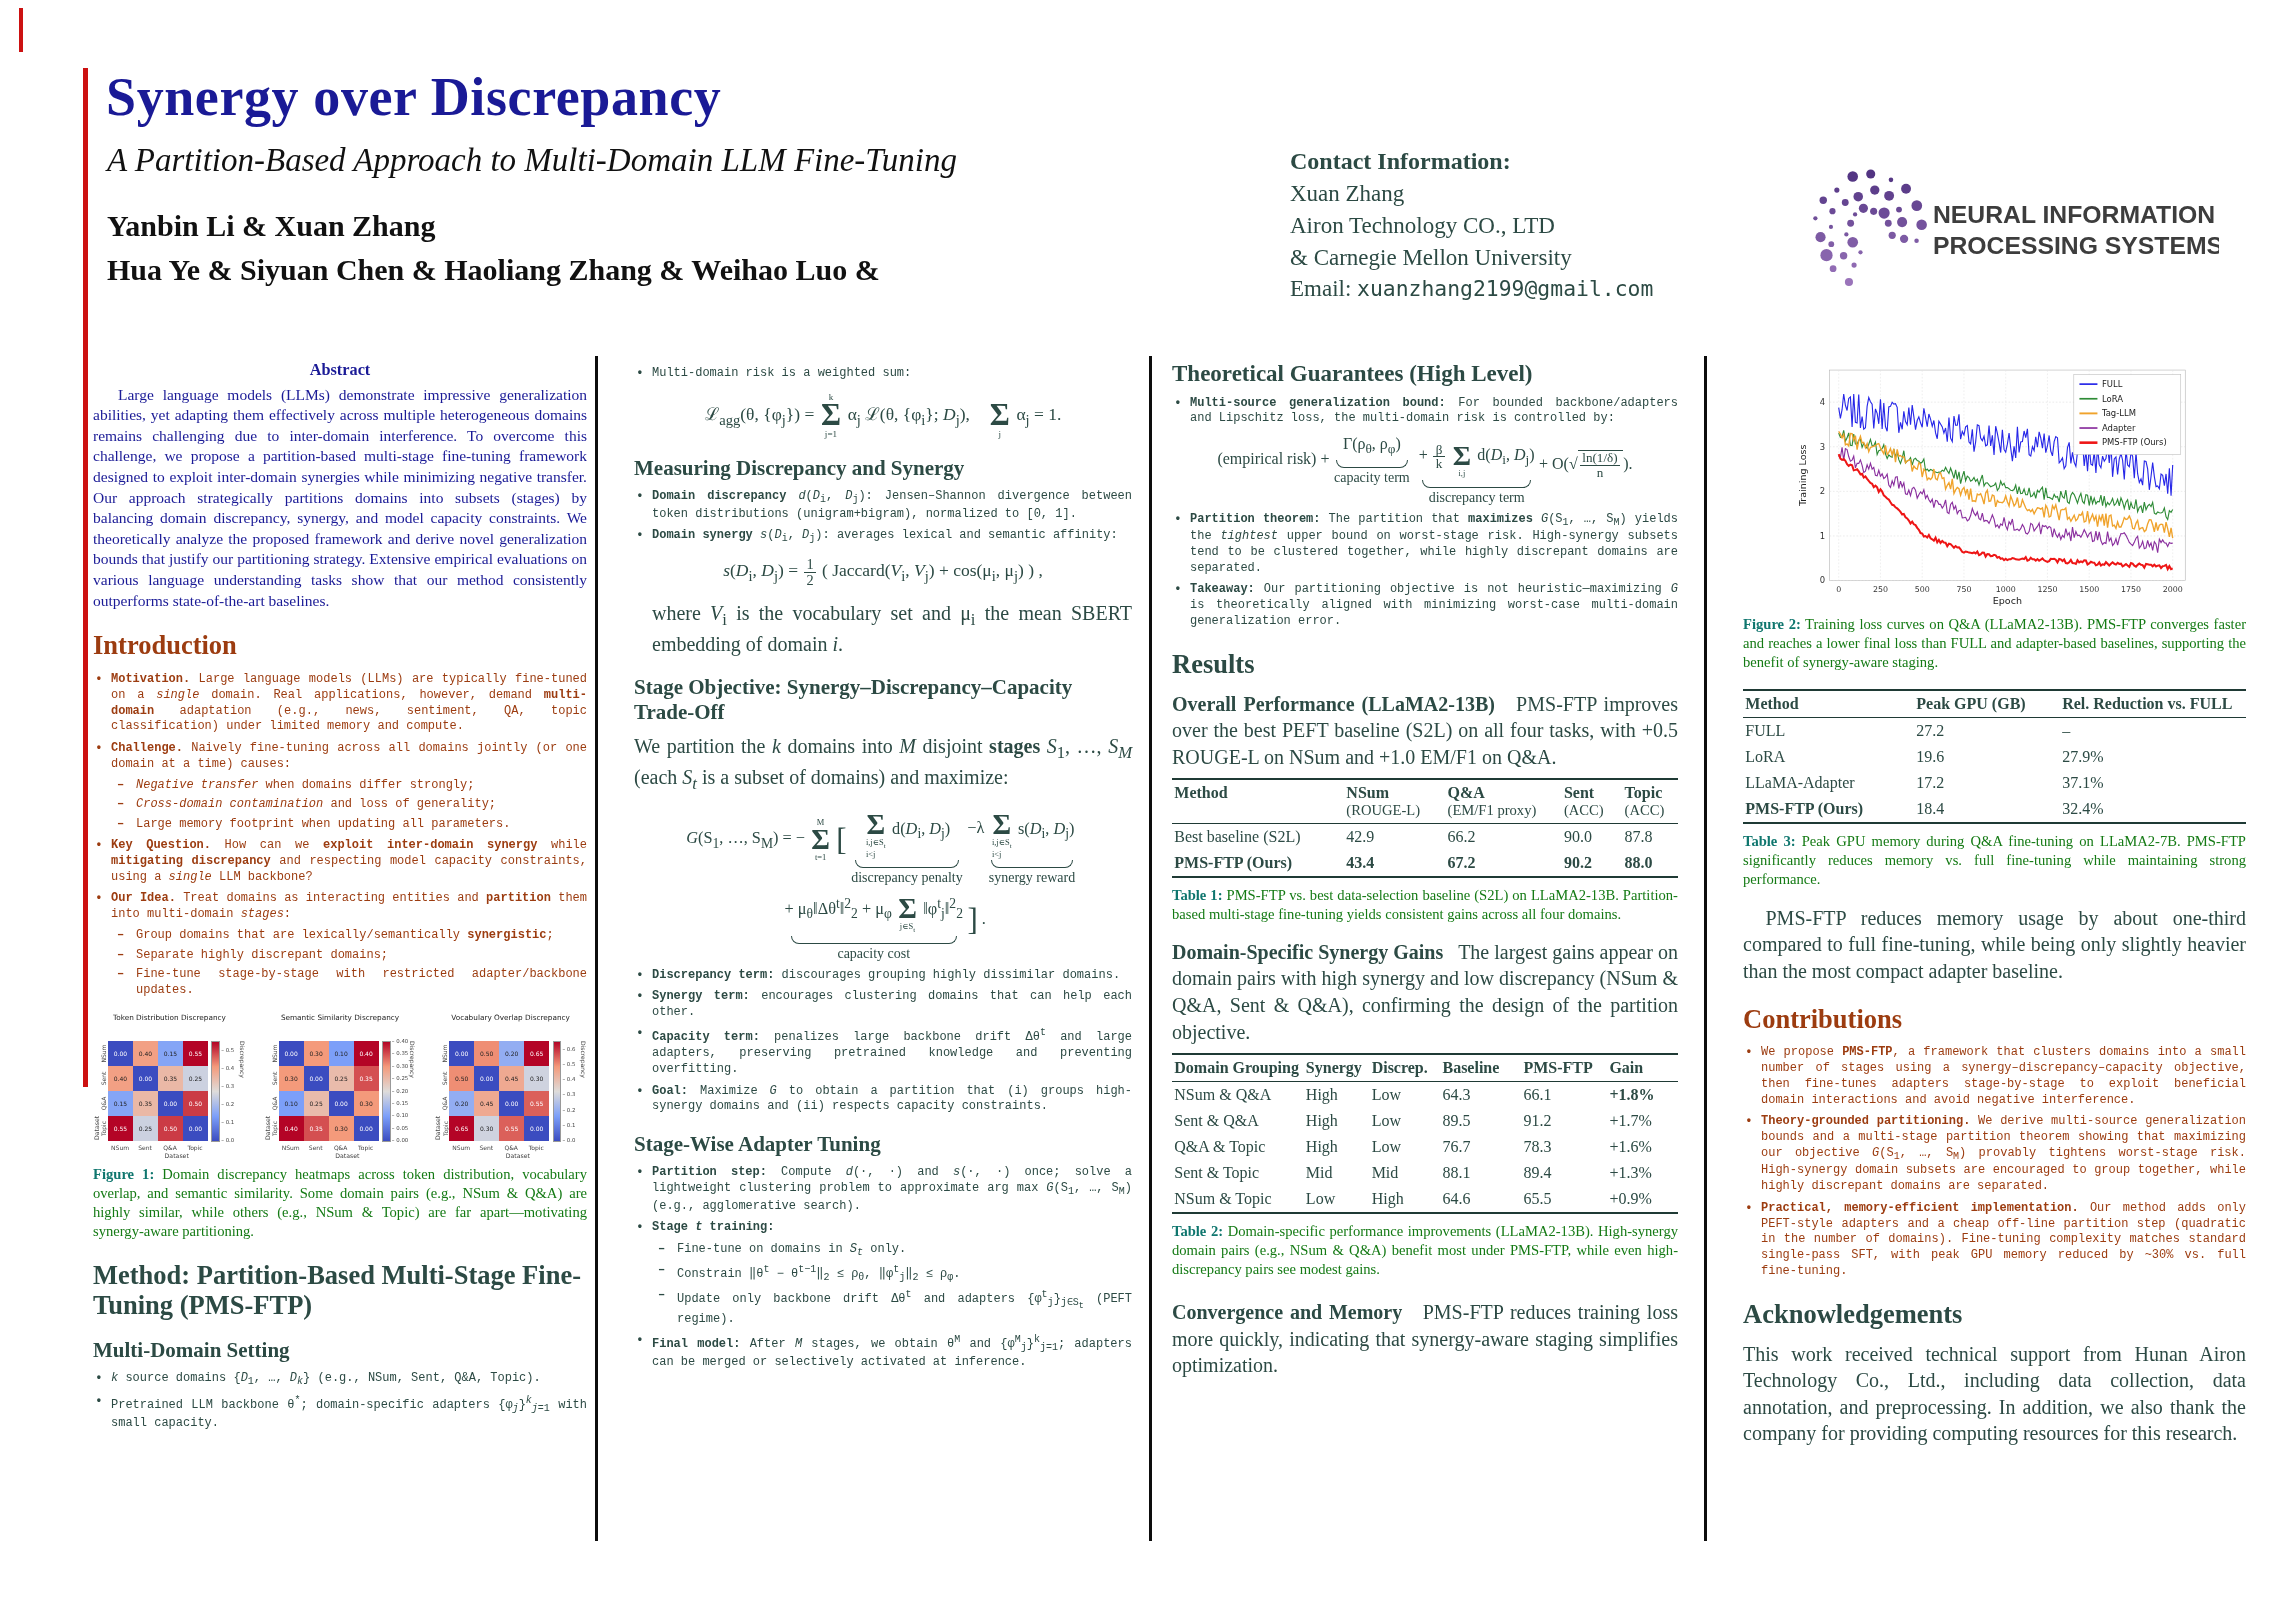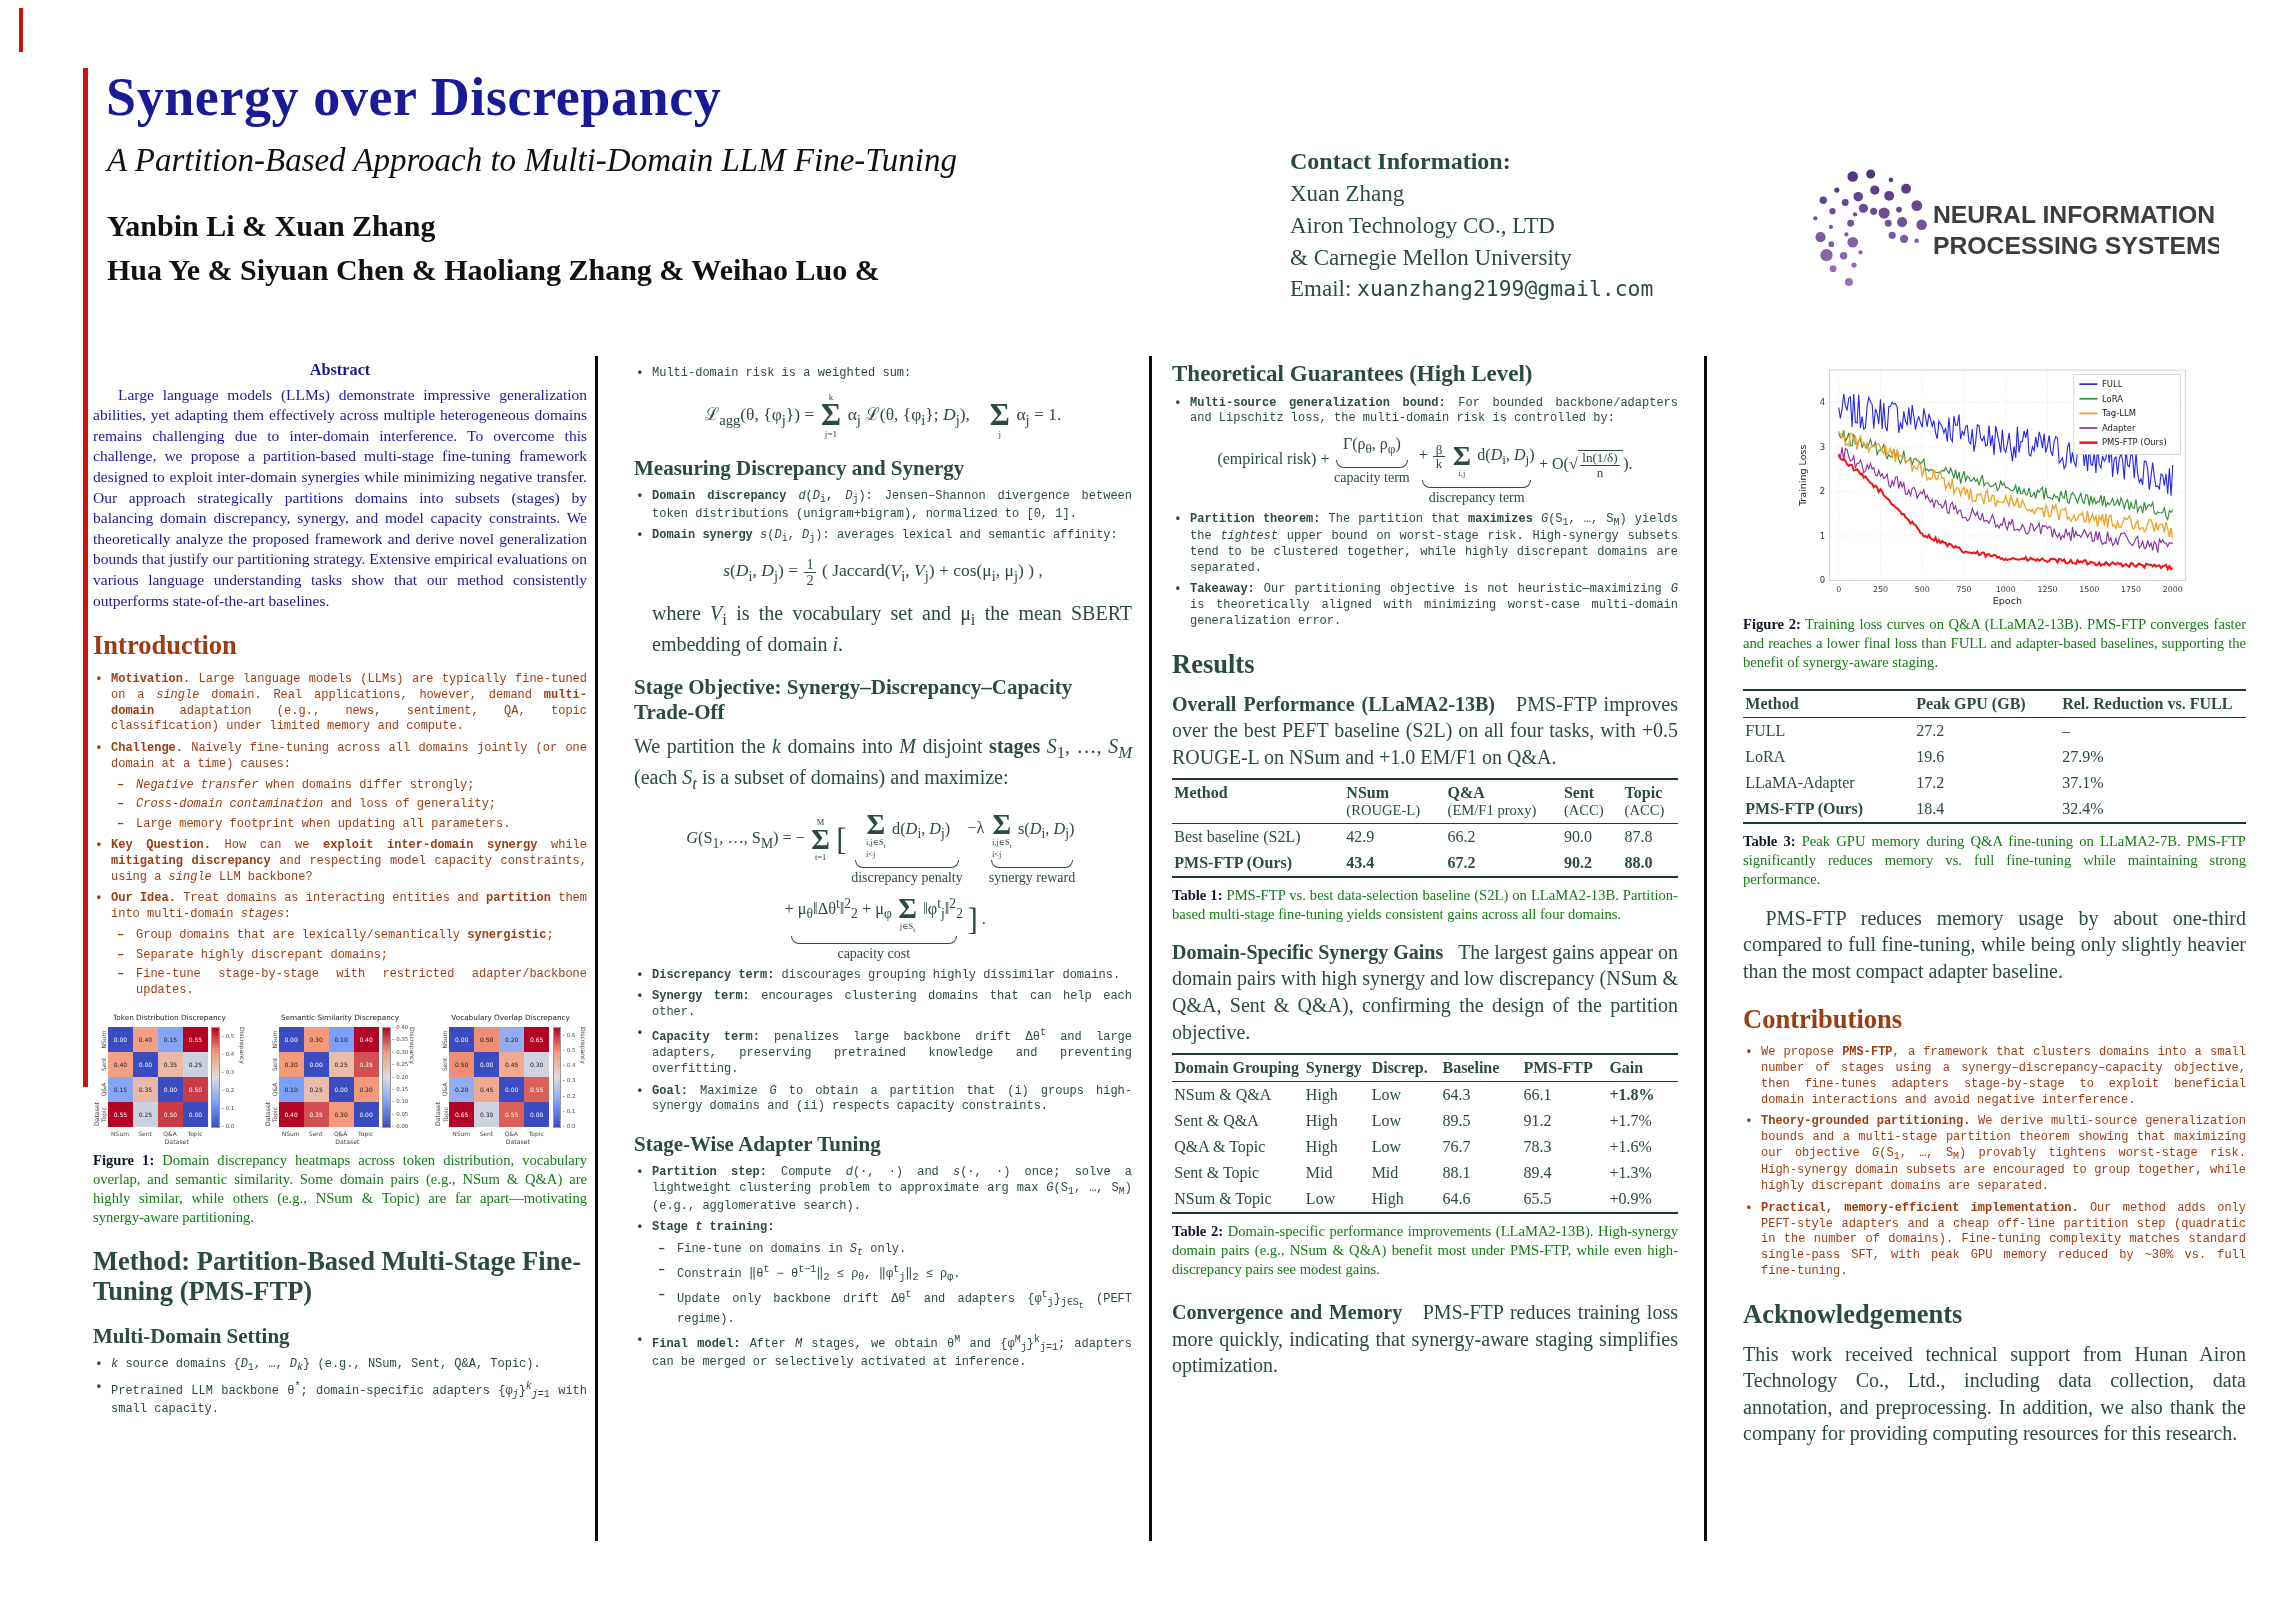--- a/index.html
+++ b/index.html
@@ -67,26 +67,26 @@
 
   
   table.bt{width:100%;border-collapse:collapse;border-top:2.3px solid var(--rule);border-bottom:2.3px solid var(--rule);margin:4.5px 0 8px 0;}
   table.bt thead tr{border-bottom:1.4px solid var(--rule);}
   table.bt th,table.bt td{text-align:left;padding:4px 2.3px;font-size:16px;color:var(--teal);vertical-align:top;}
   table.bt th{font-weight:bold;}
   table.bt th .hs{font-weight:normal;font-size:14.6px;}
   td.bold,tr.bold td{font-weight:bold;}
 
   .caption{font-size:14.6px;line-height:1.3;text-align:justify;margin:5.6px 0 14.6px 0;color:var(--green);}
-  .caption .lab{color:#0f172a;font-weight:bold;}
+  .caption .lab{color:#0f766e;font-weight:bold;}
 
   
   .fig1{display:flex;justify-content:space-between;margin:14.6px 0 2.3px 0;}
   .hm{font-family:"DejaVu Sans","Liberation Sans",sans-serif;color:#333;}
-  .hm-title{font-size:7.3px;text-align:center;margin-bottom:5px;color:#222;}
+  .hm-title{font-size:7.3px;text-align:center;margin-bottom:19px;color:#222;}
   .hm-flex{display:flex;align-items:flex-start;}
   .hm-ylab{writing-mode:vertical-rl;transform:rotate(180deg);font-size:6.2px;height:99px;display:flex;align-items:center;color:#444;}
   .hm-rows{display:flex;flex-direction:column;width:8px;}
   .hm-rows div{height:25px;display:flex;align-items:center;justify-content:center;}
   .hm-rows span{transform:rotate(-90deg);font-size:6px;white-space:nowrap;color:#444;}
   .hm-grid{display:grid;grid-template-columns:repeat(4,25px);grid-auto-rows:25px;}
   .hm-cell{display:flex;align-items:center;justify-content:center;font-size:6px;}
   .hm-cbar{position:relative;width:6.8px;height:99px;margin-left:3.4px;border:0.3px solid #999;}
   .hm-ticks{position:relative;width:17px;height:99px;margin-left:1.1px;}
   .hm-ticks div{position:absolute;font-size:5.4px;transform:translateY(50%);color:#444;}

